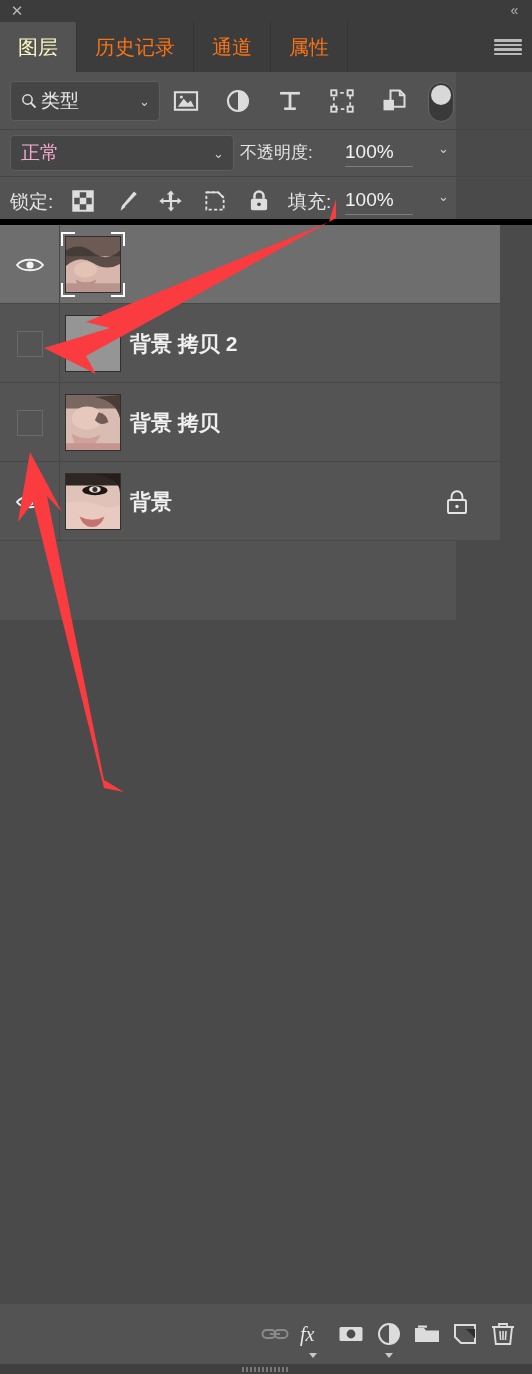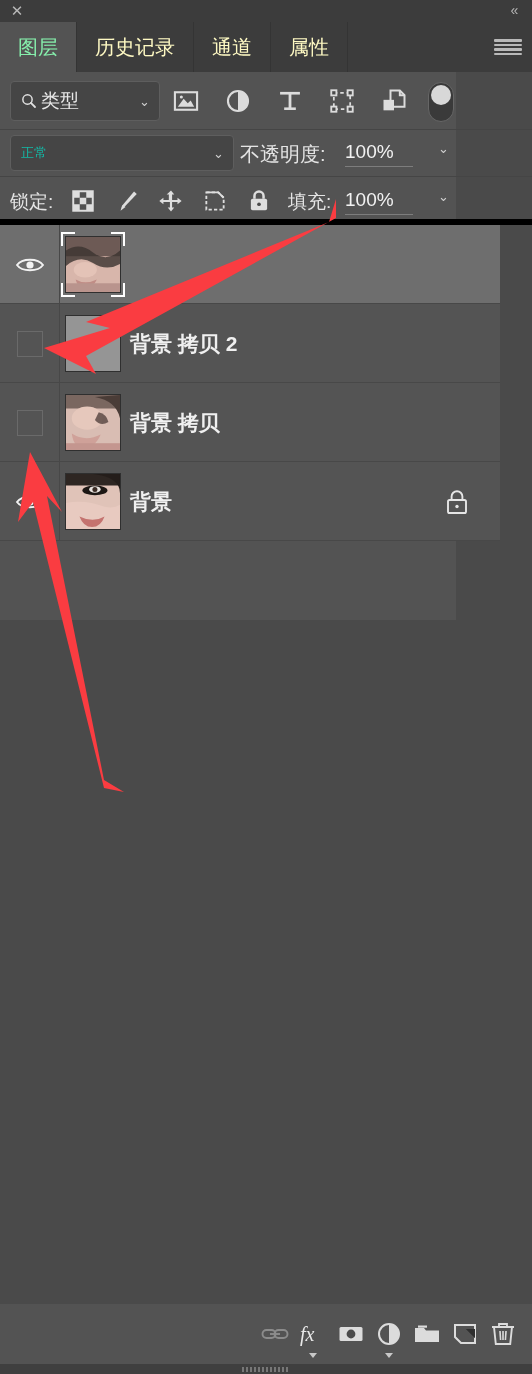--- a/index.html
+++ b/index.html
@@ -30,25 +30,25 @@
 
   
   .tabbar {
     position: absolute; left: 0; top: 22px; width: 532px; height: 50px;
     background: #3c3c3c;
     display: flex; align-items: stretch;
   }
   .tab {
     display: flex; align-items: center; justify-content: center;
     padding: 0 18px;
-    font-size: 20px; color: #fef9c3; cursor: pointer;
+    font-size: 20px; color: #f97316; cursor: pointer;
     border-right: 1px solid #343434;
     background: #3c3c3c;
   }
-  .tab.active { background: #535353; color: #86efac; }
+  .tab.active { background: #535353; color: #fef9c3; }
   .tabbar-spacer { flex: 1; background: #3c3c3c; border-right: none; }
   .hamburger {
     position: absolute; right: 10px; top: 14px;
     width: 28px; height: 22px; cursor: pointer;
     display: flex; flex-direction: column; justify-content: space-between;
     padding: 3px 0;
   }
   .hamburger span { display: block; height: 2.5px; background: #b9b9b9; border-radius: 1px; }
 
   
@@ -90,25 +90,25 @@
   
   .blendrow {
     position: relative; height: 47px; width: 532px;
     border-bottom: 1px solid #454545;
   }
   .blend-select {
     position: absolute; left: 10px; top: 5px; width: 224px; height: 36px;
     background: #454545; border: 1px solid #5e5e5e; border-radius: 4px;
     display: flex; align-items: center; cursor: pointer;
   }
-  .blend-select .btxt { color: #14b8a6; font-size: 13px; margin-left: 10px; flex: 1; }
+  .blend-select .btxt { color: #f9a8d4; font-size: 19px; margin-left: 10px; flex: 1; }
   .blend-select .chev { margin-right: 9px; color: #d0d0d0; font-size: 13px; }
   .opacity-label {
     position: absolute; left: 240px; top: 11px;
-    color: #e4e4e4; font-size: 20px;
+    color: #e4e4e4; font-size: 17px;
   }
   .opacity-value {
     position: absolute; left: 345px; top: 11px; width: 68px;
     color: #f2f2f2; font-size: 19px; text-align: left;
     border-bottom: 1px solid #7d7d7d; padding-bottom: 3px; cursor: text;
   }
   .opacity-chev {
     position: absolute; left: 438px; top: 11px; color: #d0d0d0; font-size: 13px; cursor: pointer;
   }
 

